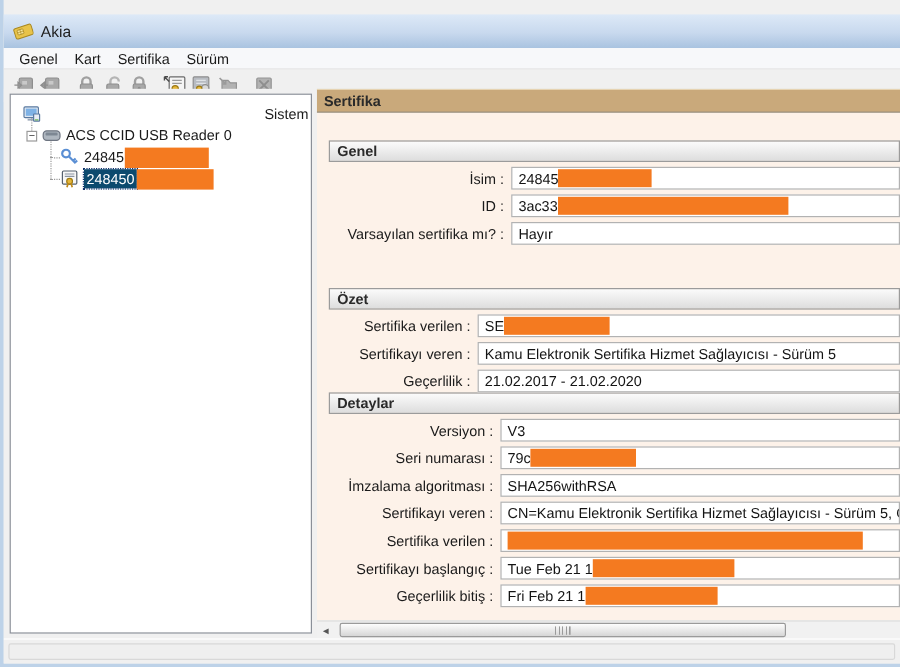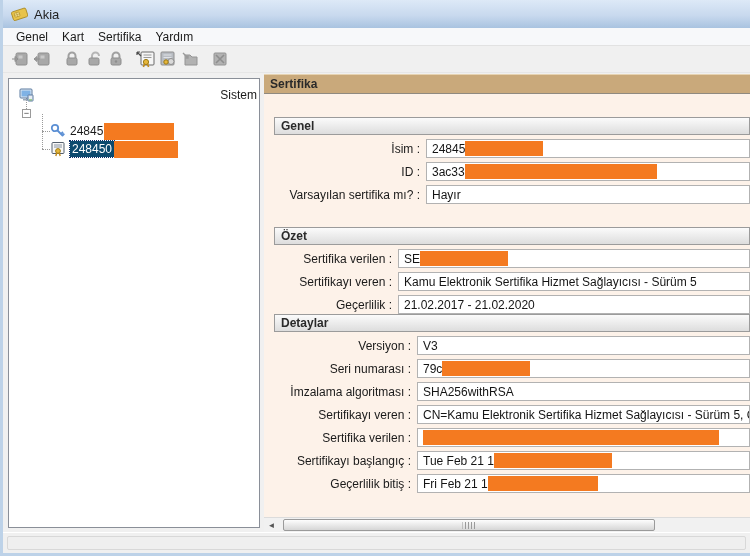--- a/index.html
+++ b/index.html
@@ -4,21 +4,21 @@
 <style>
   * { margin:0; padding:0; box-sizing:border-box; }
   html,body { width:750px; height:556px; overflow:hidden; background:#e8eef6;
               font-family:"Liberation Sans", sans-serif; }
   .window { position:relative; width:750px; height:556px;
             border-left:3px solid #bdd2e8; border-bottom:3px solid #bdd2e8;
             background:#f0f0f0; overflow:hidden; }
 
   
   .titlebar { height:28px; background:linear-gradient(#dde9f7,#c8d9ee 55%,#a9c3e0);
-              display:flex; align-items:center; padding-left:7px; }
+              display:flex; align-items:center; padding-left:7px;margin-top:12px; }
   .titlebar .title { font-size:13px; color:#1e1e1e; margin-left:6px; }
   .app-icon { width:18px; height:16px; display:inline-block; }
 
   
   .menubar { height:18px; background:#f7f8fa; border-bottom:1px solid #e2e2e2;
              display:flex; align-items:center; padding-left:6px; font-size:12px; color:#1a1a1a; }
   .menubar .menu-item { padding:1px 7px; cursor:default; }
 
   
   .toolbar { height:27px; background:#f0f0f0; border-bottom:1px solid #e6e6e6;
@@ -48,21 +48,21 @@
 
   
   .right-panel { flex:1; margin-left:4px; display:flex; flex-direction:column; overflow:hidden; }
   .panel-header { height:20px; background:linear-gradient(#d4b econ,#c9a97b); background:#c9a97b;
                   border-top:1px solid #e6d3b2; border-bottom:1px solid #8f8a80;
                   font-size:12px; font-weight:bold; color:#2a2a2a;
                   display:flex; align-items:center; padding-left:6px; }
   .panel-body { flex:1; background:#fdf2e9; padding:0 0 0 10px; overflow:hidden; }
   .group { margin-right:0; }
   .group.genel   { margin-top:23px; }
-  .group.ozet    { margin-top:23px; }
+  .group.ozet    { margin-top:36px; }
   .group.detaylar{ }
   .group-header { height:18px; background:linear-gradient(#fbfbfb,#dddddd);
                   border:1px solid #9b9b9b; font-size:12px; font-weight:bold; color:#2a2a2a;
                   display:flex; align-items:center; padding-left:6px; }
   .frow { display:flex; align-items:center; margin-top:4px; height:19px; }
   .frow-label { font-size:12px; color:#1a1a1a; text-align:right; white-space:nowrap; flex:0 0 auto; padding-right:6px; }
   .genel    .frow-label { width:152px; }
   .ozet     .frow-label { width:124px; }
   .detaylar .frow-label { width:143px; }
   .field { flex:1; height:19px; background:#ffffff; border:1px solid #b2b2b2;
@@ -102,21 +102,21 @@
         </g>
       </svg>
     </span>
     <span class="title">Akia</span>
   </div>
 
   <div class="menubar">
     <span class="menu-item">Genel</span>
     <span class="menu-item">Kart</span>
     <span class="menu-item">Sertifika</span>
-    <span class="menu-item">Yardım</span>
+    <span class="menu-item">Sürüm</span>
   </div>
 
   <div class="toolbar">
     <div class="tb-btn">
       <svg width="18" height="16" viewBox="0 0 18 16">
         <rect x="5" y="2" width="11" height="12" rx="1.5" fill="#a8a8a8" stroke="#8e8e8e"></rect>
         <rect x="7.5" y="4.5" width="4" height="3" fill="#c9c9c9"></rect>
         <path d="M1 8 h5 M4 5.5 L7 8 L4 10.5 Z" stroke="#8e8e8e" fill="#a8a8a8"></path>
       </svg>
     </div>
@@ -195,20 +195,29 @@
             <rect x="2.5" y="3.5" width="9" height="6" fill="#7fb2e5"></rect>
             <rect x="4" y="12" width="6" height="1.5" fill="#9aa7b8"></rect>
             <rect x="9" y="8" width="5" height="6" rx="0.5" fill="#e8edf4" stroke="#5b7aa0"></rect>
             <rect x="10" y="12.5" width="3" height="0.8" fill="#59b031"></rect>
           </svg>
         </span>
         <span class="tree-label">Sistem</span>
       </div>
 
       <div class="expander" style="left:13px; top:30px;">−</div>
+      <div class="tree-row" style="top:25px; padding-left:26px;">
+        <span class="tree-icon">
+          <svg width="16" height="16" viewBox="0 0 16 16">
+            <rect x="1" y="4" width="14" height="8" rx="3" fill="#aeb6bf" stroke="#6d7480"></rect>
+            <rect x="3" y="5.5" width="10" height="2.5" rx="1" fill="#7d8793"></rect>
+          </svg>
+        </span>
+        <span class="tree-label">ACS CCID USB Reader 0</span>
+      </div>
 
       <div class="tree-row" style="top:43px; padding-left:41px;">
         <span class="tree-icon">
           <svg width="16" height="16" viewBox="0 0 16 16">
             <circle cx="5" cy="5" r="3.2" fill="none" stroke="#5b8fd4" stroke-width="1.8"></circle>
             <path d="M7.5 7.5 L13 13 M11 11 l2-2 M12.5 12.5 l1.8-1.8" stroke="#5b8fd4" stroke-width="1.8" fill="none"></path>
           </svg>
         </span>
         <span class="tree-label">24845</span>
         <span class="redact tall" style="width:70px; margin-left:1px;"></span>

